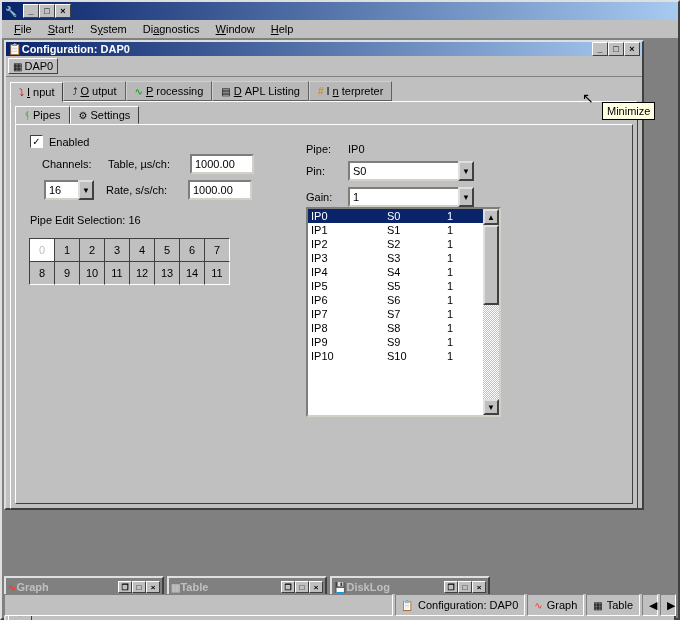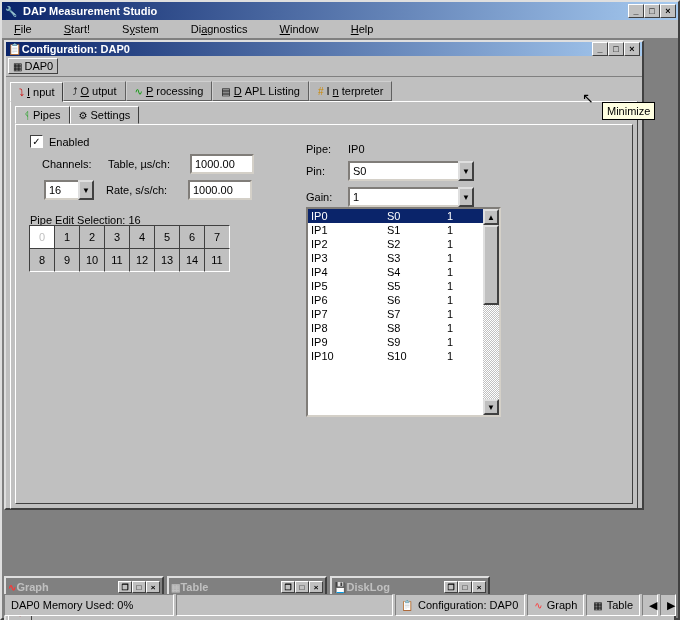--- a/index.html
+++ b/index.html
@@ -3,21 +3,21 @@
 <meta charset="utf-8">
 <style>
 * { box-sizing: border-box; margin: 0; padding: 0; font-family: Tahoma, Arial, sans-serif; }
 body { background: #c0c0c0; width: 680px; height: 620px; overflow: hidden; font-size: 11px; color: #000; }
 .main-window { width: 680px; height: 620px; background: #c0c0c0; border: 2px solid; border-color: #dfdfdf #404040 #404040 #dfdfdf; display: flex; flex-direction: column; }
 .titlebar { background: linear-gradient(to right, #0a246a, #a6caf0); color: #fff; height: 18px; display: flex; align-items: center; padding: 0 2px; font-weight: bold; }
 .titlebar .app-icon { width: 16px; height: 16px; margin-right: 3px; display: inline-flex; align-items: center; justify-content: center; font-size: 10px; }
 .titlebar .title { flex: 1; }
 .win-btns { display: flex; gap: 0; }
 .win-btn { width: 16px; height: 14px; background: #c0c0c0; border: 1px solid; border-color: #fff #404040 #404040 #fff; display: inline-flex; align-items: center; justify-content: center; font-size: 9px; font-family: Arial; color: #000; cursor: default; }
-.menubar { background: #c0c0c0; display: flex; padding: 1px 4px; gap: 16px; font-size: 11px; }
+.menubar { background: #c0c0c0; display: flex; padding: 1px 4px; gap: 0; font-size: 11px; }
 .menubar span { padding: 2px 8px; cursor: default; }
 .menubar span u { text-decoration: underline; }
 .client { flex: 1; background: #808080; padding: 2px; position: relative; }
 .child-window { position: absolute; background: #c0c0c0; border: 2px solid; border-color: #dfdfdf #404040 #404040 #dfdfdf; display: flex; flex-direction: column; }
 .cfg-window { left: 2px; top: 2px; width: 640px; height: 470px; }
 .active-title { background: linear-gradient(to right, #0a246a, #a6caf0); color: #fff; }
 .child-title { height: 18px; display: flex; align-items: center; padding: 0 2px; font-weight: bold; }
 .child-title .title { flex: 1; }
 .toolbar-row { background: #c0c0c0; border-bottom: 1px solid #808080; padding: 2px; display: flex; align-items: center; }
 .toolbar-row .dap-btn { border: 1px solid; border-color: #fff #404040 #404040 #fff; padding: 1px 4px; display: inline-flex; align-items: center; gap: 2px; font-size: 11px; }
@@ -31,21 +31,21 @@
 .sub-panel { border: 1px solid; border-color: #fff #404040 #404040 #fff; padding: 10px 14px; height: 380px; position: relative; }
 .row { display: flex; align-items: center; gap: 6px; margin-bottom: 6px; }
 .chk { width: 13px; height: 13px; background: #fff; border: 1px solid; border-color: #404040 #fff #fff #404040; display: inline-flex; align-items: center; justify-content: center; font-size: 10px; }
 .lbl { font-size: 11px; }
 input.textfield { font-size: 11px; background: #fff; border: 2px inset #d4d0c8; padding: 1px 3px; height: 20px; }
 .combo { display: inline-flex; }
 .combo input { border-right: 0; }
 .combo-btn { width: 16px; height: 20px; background: #c0c0c0; border: 2px solid; border-color: #dfdfdf #404040 #404040 #dfdfdf; display: inline-flex; align-items: center; justify-content: center; font-size: 8px; }
 .left-col { position: absolute; left: 14px; top: 10px; width: 260px; }
 .right-col { position: absolute; left: 290px; top: 18px; width: 200px; }
-.pes-label { margin-top: 14px; margin-bottom: 0; }
+.pes-label { margin-top: 14px; margin-bottom: 13px; }
 .grid16 { display: flex; flex-direction: column; }
 .grid16 .grow { display: flex; }
 .gcell { width: 26px; height: 24px; border: 1px solid; border-color: #404040 #fff #fff #404040; background: #c0c0c0; display: inline-flex; align-items: center; justify-content: center; font-size: 11px; margin: -1px 0 0 -1px; }
 .gcell.sel { background: #fff; color: #c0c0c0; }
 .pipe-table { position: absolute; left: 290px; top: 82px; width: 195px; }
 .pipe-header { display: flex; font-size: 11px; margin-bottom: 2px; }
 .pipe-header span:nth-child(1){ width:80px; }
 .pipe-header span:nth-child(2){ width:70px; }
 .pipe-header span:nth-child(3){ width:30px; }
 .pipe-body { border: 2px inset #d4d0c8; background: #fff; height: 210px; display: flex; }
@@ -73,21 +73,20 @@
 .tooltip { position: absolute; left: 600px; top: 64px; background: #ffffe1; border: 1px solid #000; padding: 2px 4px; font-size: 11px; z-index: 100; }
 .tiny-icon { font-size: 10px; }
 .cursor { position: absolute; left: 580px; top: 52px; z-index: 200; font-size: 14px; pointer-events: none; }
 </style>
 </head>
 <body>
 
 <div class="main-window">
   <div class="titlebar active-title">
     <span class="app-icon">🔧</span>
-    <span class="title">DAP Measurement Studio</span>
     <div class="win-btns">
       <span class="win-btn">_</span>
       <span class="win-btn">□</span>
       <span class="win-btn">×</span>
     </div>
   </div>
   <div class="menubar">
     <span><u>F</u>ile</span>
     <span><u>S</u>tart!</span>
     <span>S<u>y</u>stem</span>
@@ -295,21 +294,20 @@
       </div>
     </div>
 
     <div class="below-bar">
       <span class="tool-btn">
           <span style="color:#a00">●</span>
         </span>
     </div>
 
     <div class="statusbar">
-      <div class="status-cell" style="width:170px">DAP0 Memory Used:  0%</div>
       <div class="status-cell flex"></div>
       <div class="status-cell">
         <span class="tiny-icon">📋</span>
         <span>Configuration: DAP0</span>
       </div>
       <div class="status-cell">
         <span class="tiny-icon" style="color:#f33">∿</span>
         <span>Graph</span>
       </div>
       <div class="status-cell">

